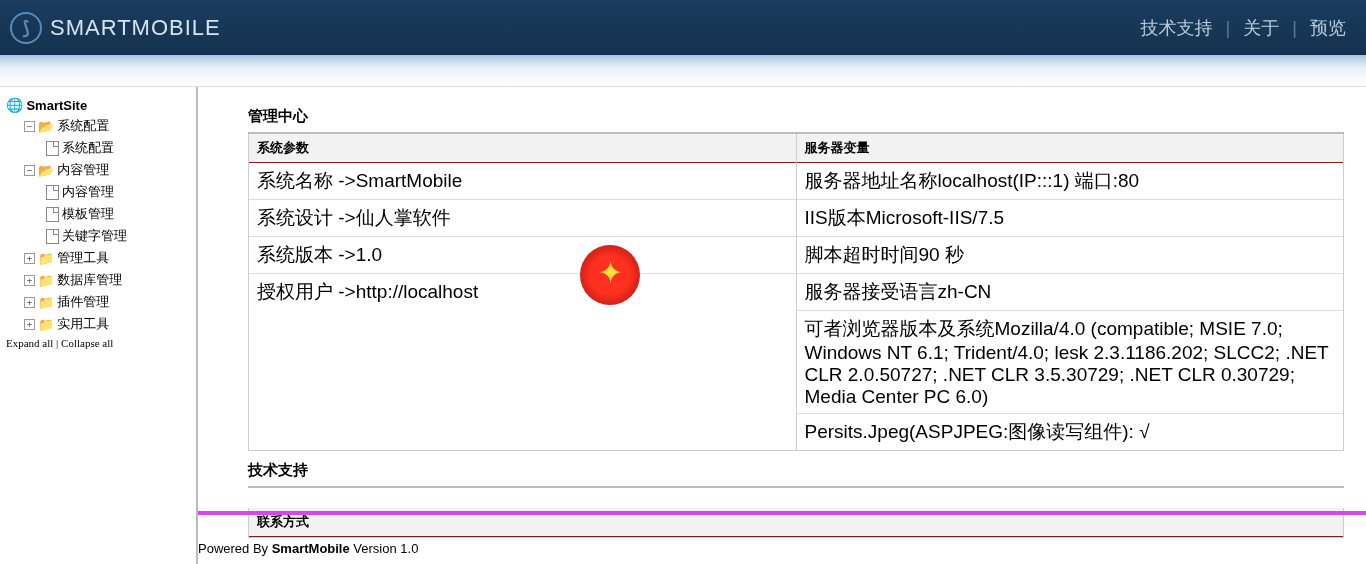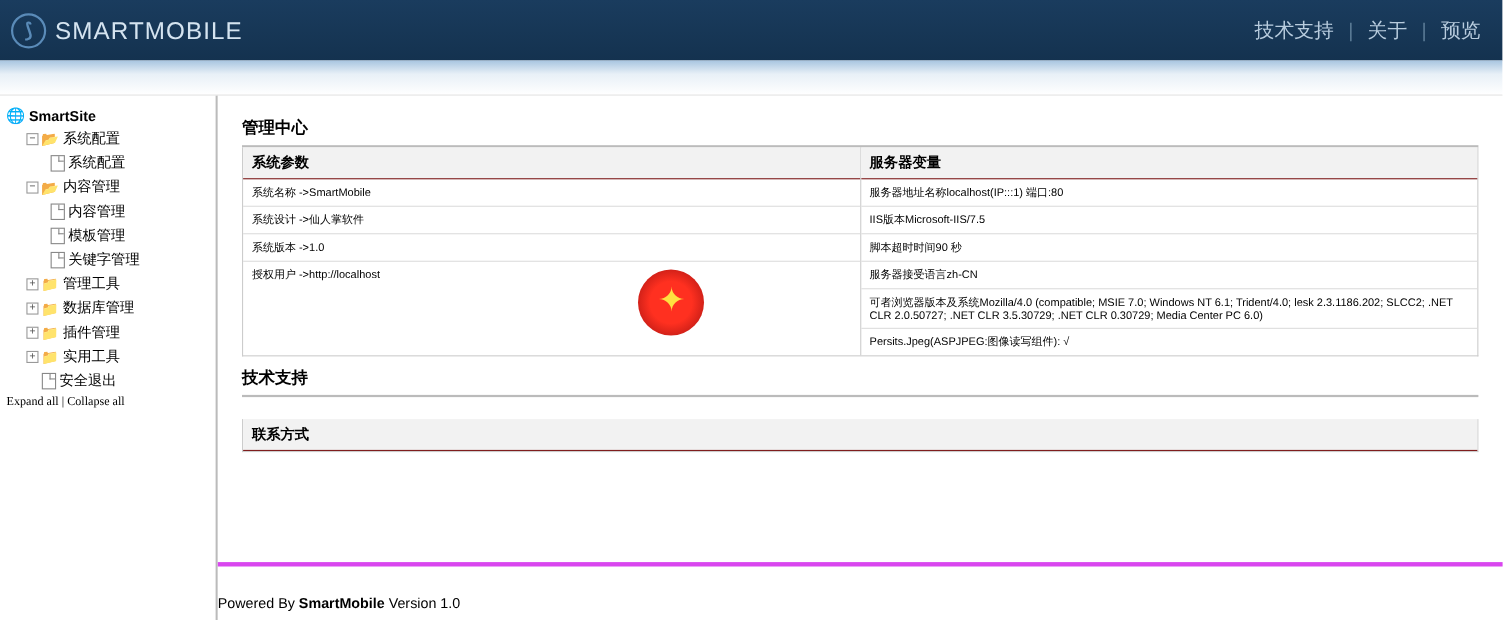--- a/index.html
+++ b/index.html
@@ -41,27 +41,27 @@
 .tree-children .tree-node { padding-left: 18px; }
 .tree-children .tree-children .tree-node { padding-left: 40px; }
 .expander { width: 11px; height: 11px; border: 1px solid #999; display: inline-flex; align-items: center; justify-content: center; font-size: 9px; line-height: 1; background: #fff; color: #555; font-family: monospace; }
 .tree-line { width: 11px; display: inline-block; }
 .icon-site { font-size: 14px; }
 .icon-page { width: 13px; height: 15px; border: 1px solid #888; background: #fff; display: inline-block; position: relative; }
 .icon-page::before { content: ''; position: absolute; top: 0; right: 0; width: 4px; height: 4px; border-left: 1px solid #888; border-bottom: 1px solid #888; }
 .tree-controls { margin-top: 2px; font-size: 11px; font-family: Liberation Serif, serif; }
 .tree-controls span { cursor: pointer; }
 
-.main { flex: 1; padding: 10px 22px; overflow: auto; background: #fff; }
+.main { flex: 1; padding: 10px 22px; overflow: auto; background: #fff; margin-left: 28px; }
 .panel-title { font-size: 15px; font-weight: bold; padding: 10px 0 6px 0; border-bottom: 2px solid #bbb; margin-bottom: 0; }
 .params-wrap { display: flex; border: 1px solid #ccc; border-top: none; }
 .params-col { flex: 1; }
 .params-col:first-child { border-right: 1px solid #ccc; }
 .param-header { font-weight: bold; background: #f2f2f2; padding: 5px 8px; border-bottom: 1px solid #7f1d1d; }
-.param-row { padding: 5px 8px; border-bottom: 1px solid #ddd; font-size: 10px; }
+.param-row { padding: 5px 8px; border-bottom: 1px solid #ddd; font-size: 19px; }
 .param-row:last-child { border-bottom: none; }
 
 .support-box { margin-top: 20px; border: 1px solid #ccc; border-top: none; }
 
 .watermark {
   position: absolute;
   left: 580px;
   top: 245px;
   pointer-events: none;
   display: flex;
@@ -179,27 +179,20 @@
                 <span class="expander">+</span>
                 <span>📁</span>
                 <span>插件管理</span>
               </div>
             </li>
             <li>
               <div class="tree-node">
                 <span class="expander">+</span>
                 <span>📁</span>
                 <span>实用工具</span>
-              </div>
-            </li>
-            <li>
-              <div class="tree-node">
-                <span class="tree-line"></span>
-                <span class="icon-page"></span>
-                <span>安全退出</span>
               </div>
             </li>
           </ul>
       </li>
     </ul>
     <div class="tree-controls">
       <span>Expand all</span>
       <span> | </span>
       <span>Collapse all</span>
     </div>

